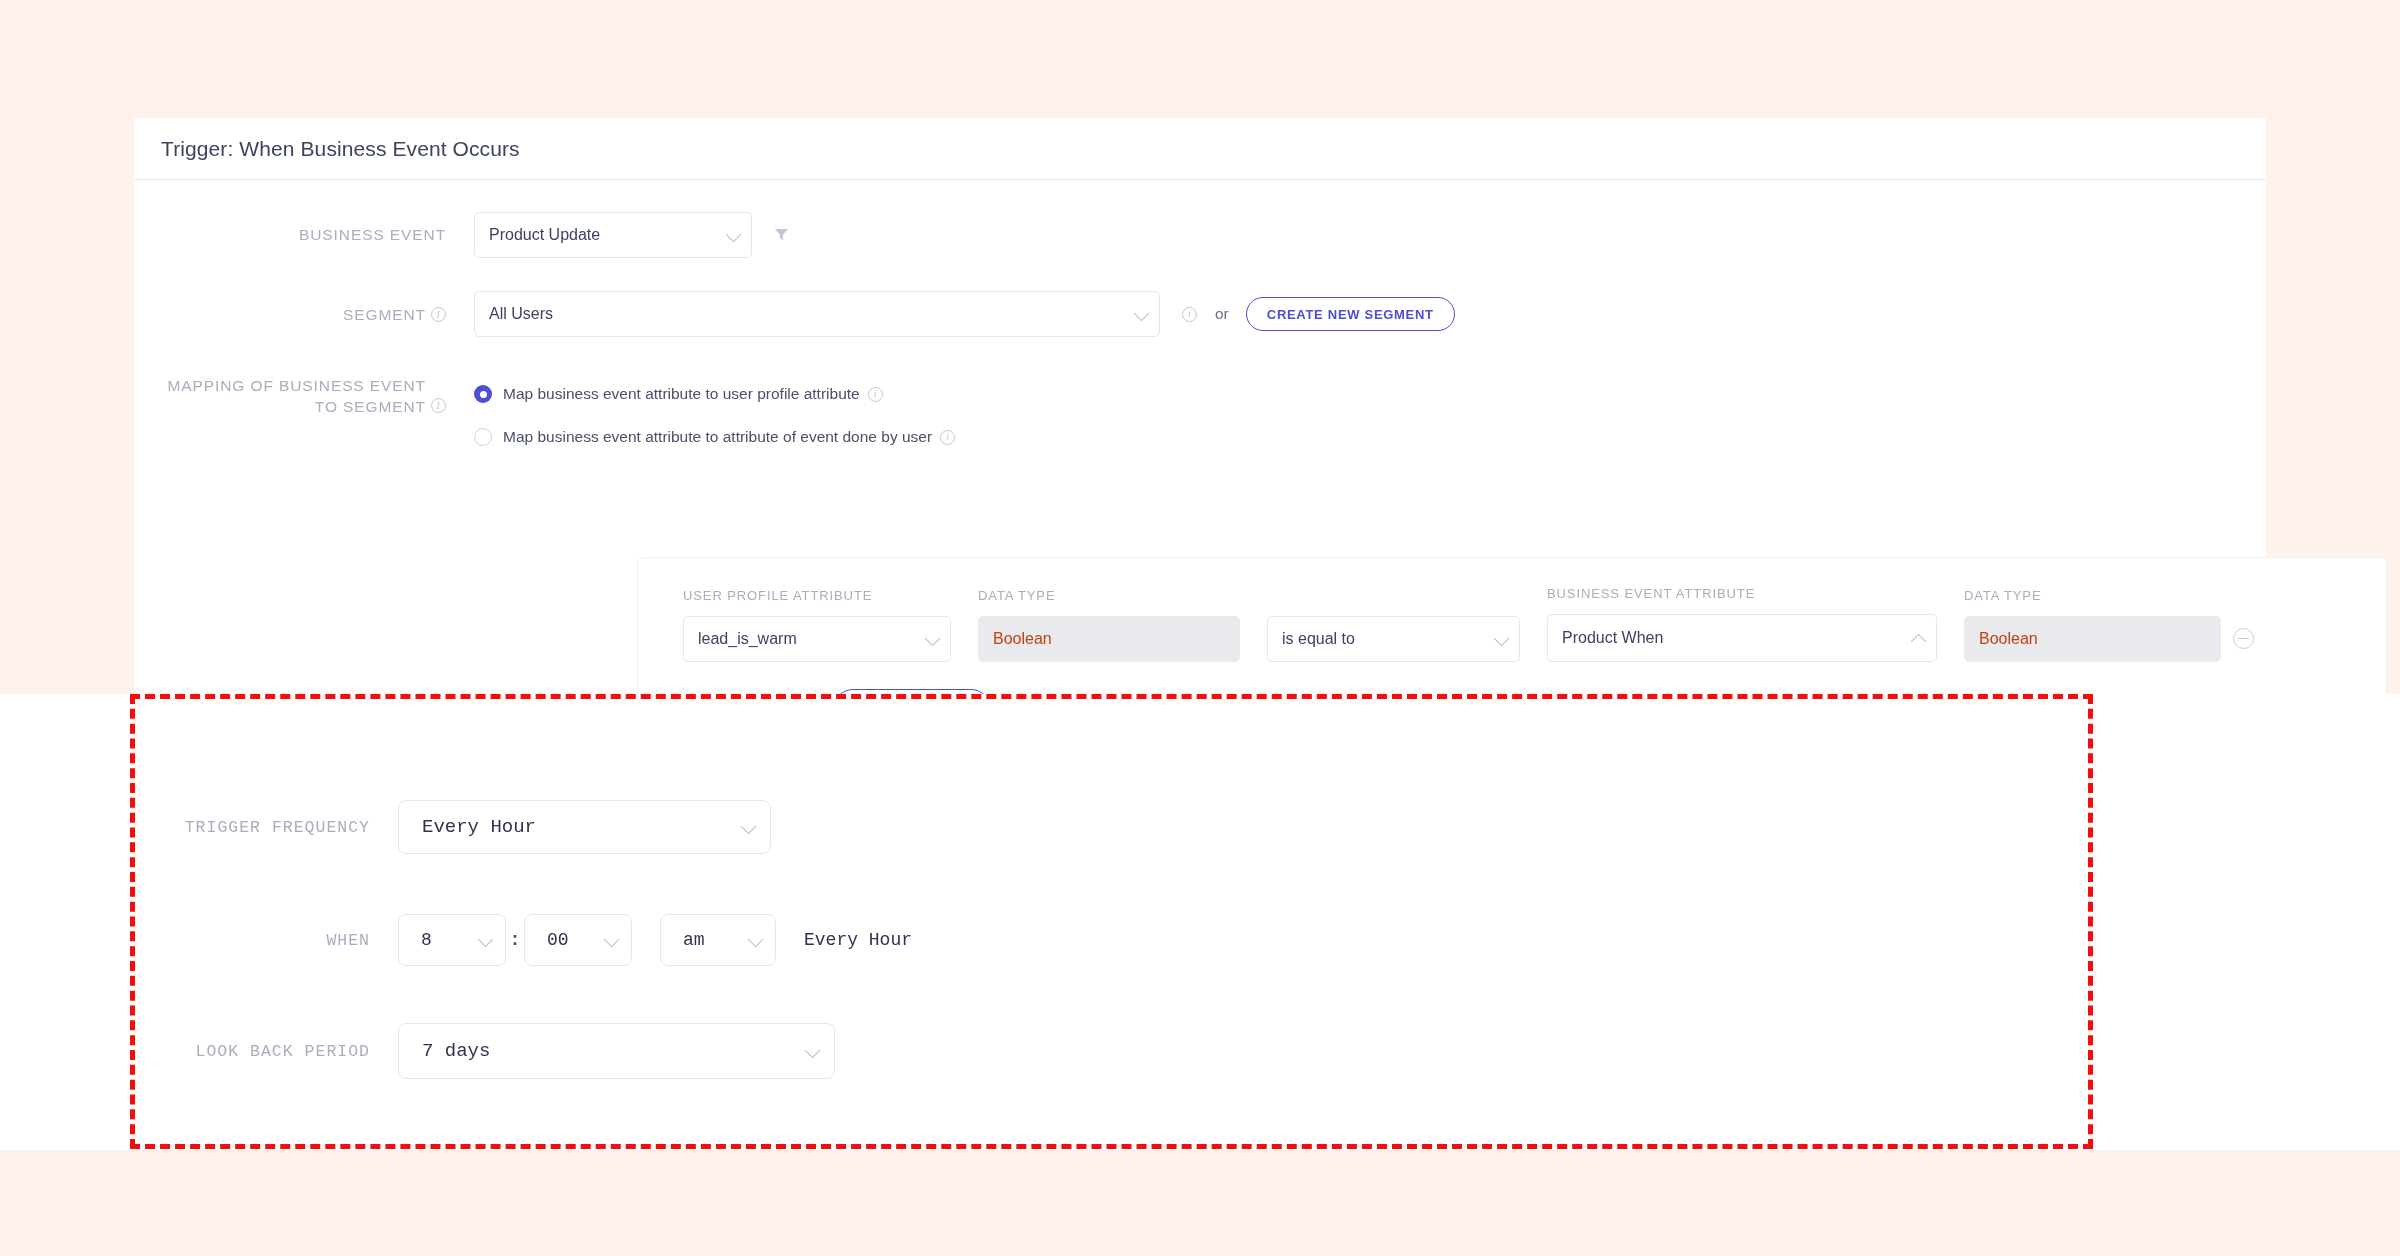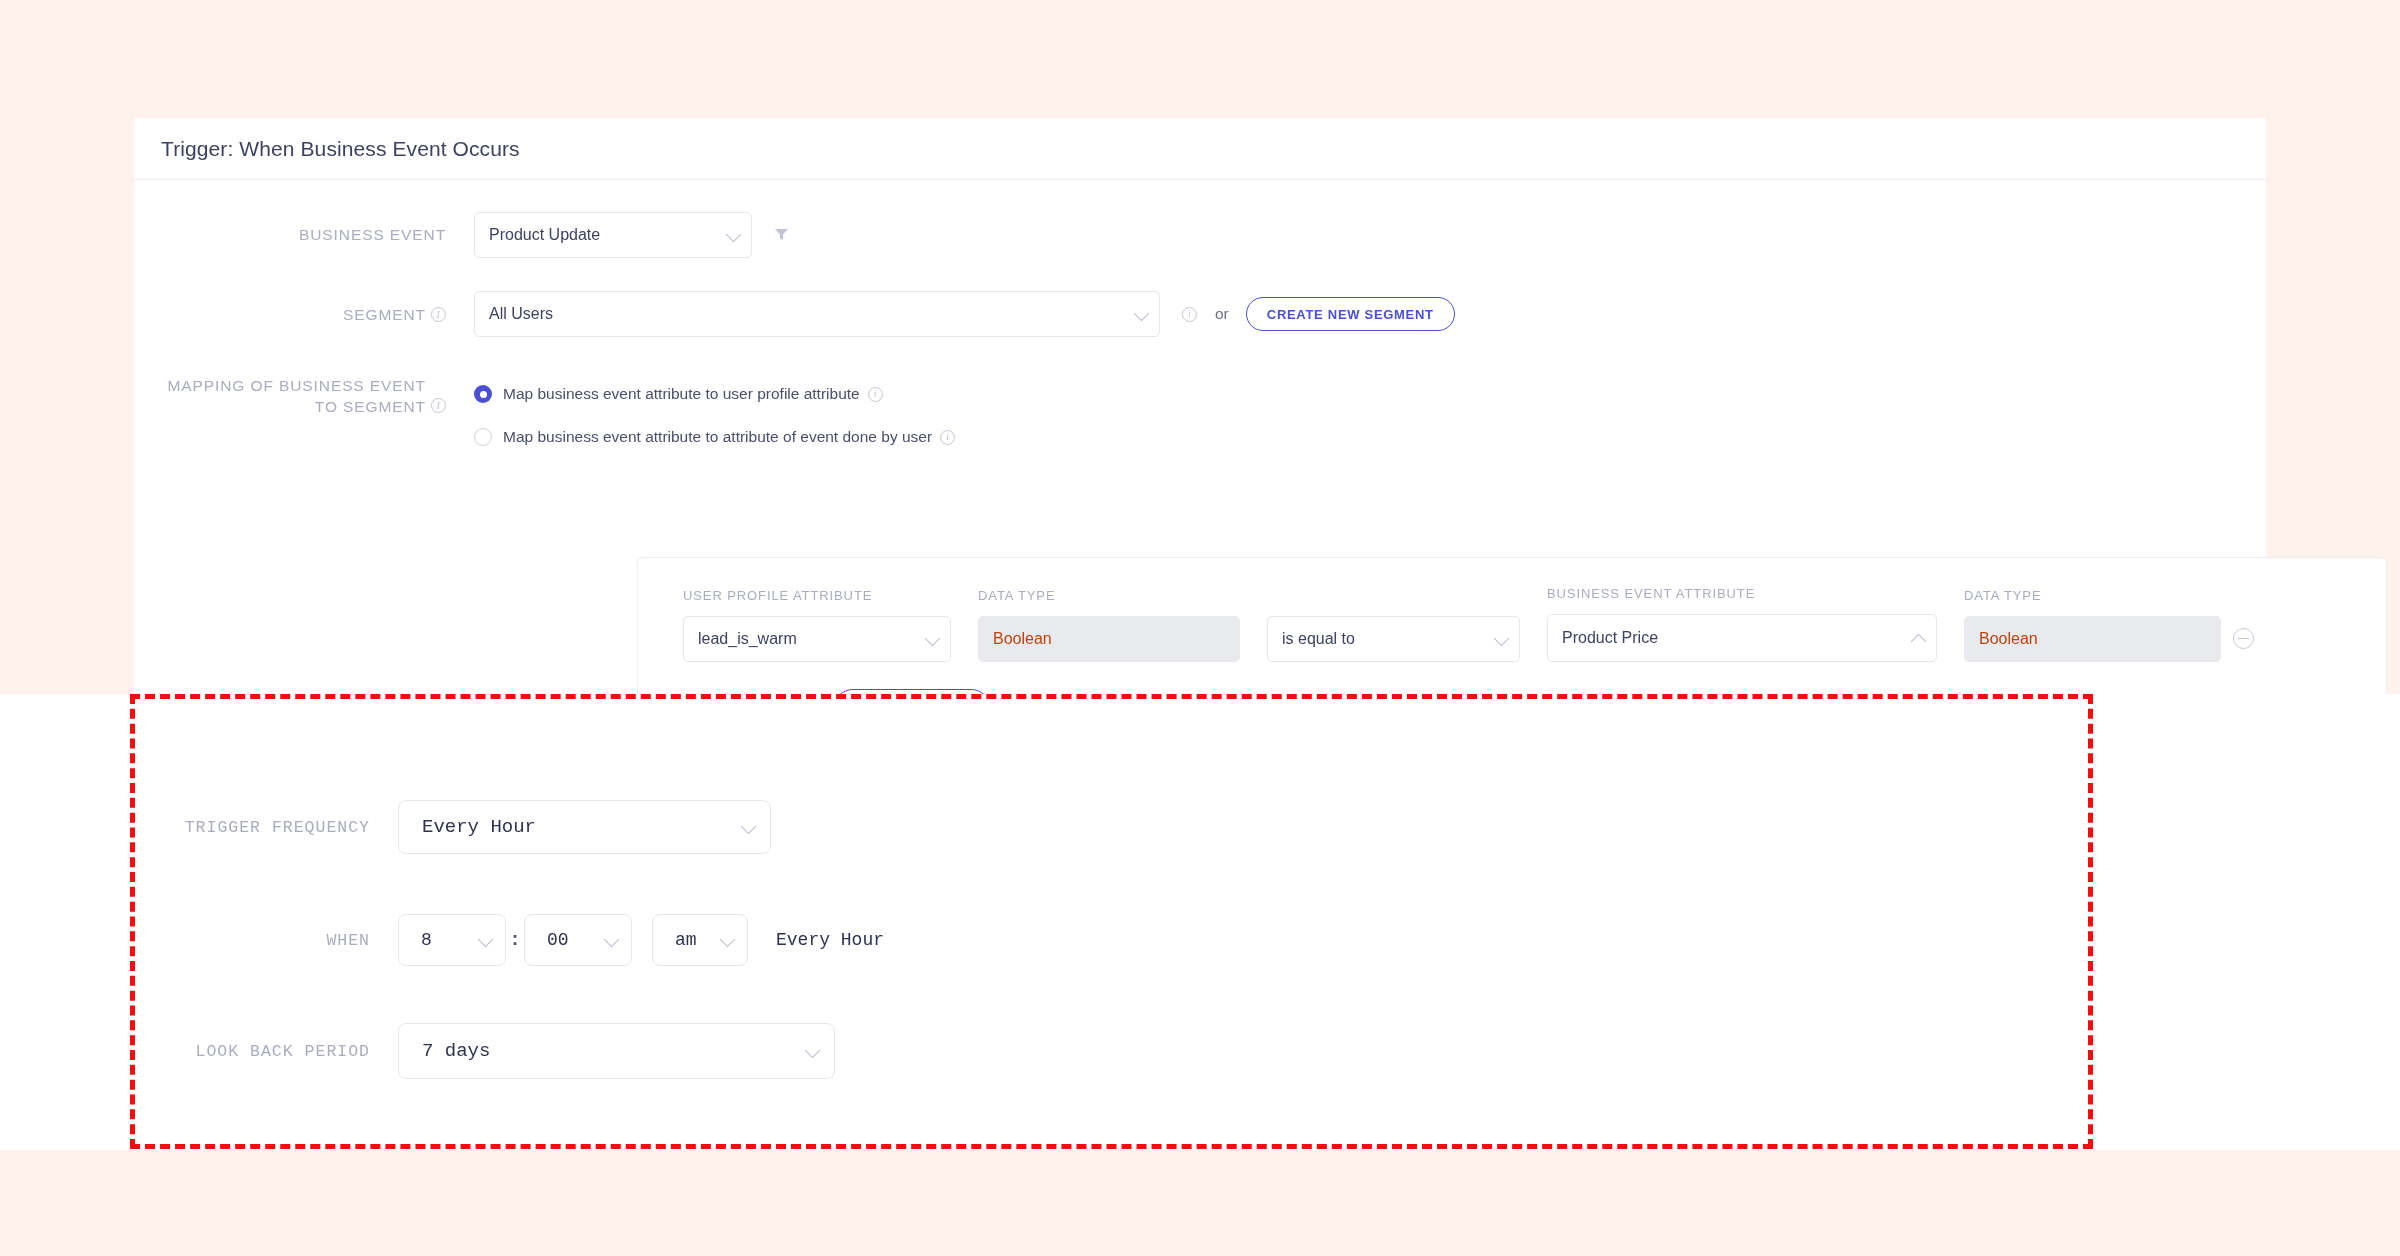--- a/index.html
+++ b/index.html
@@ -434,21 +434,21 @@
           <div class="col-head">&nbsp;</div>
           <div class="select" style="width:253px;">
             <span>is equal to</span>
             <span class="chev"></span>
           </div>
         </div>
 
         <div class="map-col">
           <div class="col-head">BUSINESS EVENT ATTRIBUTE</div>
           <div class="select" style="width:390px;height:48px;">
-            <span>Product Price</span>
+            <span>Product When</span>
             <span class="chev up"></span>
           </div>
         </div>
 
         <div class="map-col" style="margin-right:0;">
           <div class="col-head">DATA TYPE</div>
           <div class="select disabled" style="width:257px;">
             <span>Boolean</span>
           </div>
         </div>
@@ -485,21 +485,21 @@
     <div class="row-control" style="margin-left:28px;">
       <div class="small-select">
         <span>8</span>
         <span class="chev" style="right:14px;"></span>
       </div>
       <span class="colon">:</span>
       <div class="small-select">
         <span>00</span>
         <span class="chev" style="right:14px;"></span>
       </div>
-      <div class="small-select" style="margin-left:20px;width:96px;">
+      <div class="small-select" style="margin-left:28px;width:116px;">
         <span>am</span>
         <span class="chev" style="right:14px;"></span>
       </div>
       <span class="when-suffix">Every Hour</span>
     </div>
   </div>
 
   <div class="hl-row" style="margin-top:57px;">
     <div class="hl-label" style="width:240px;">LOOK BACK PERIOD</div>
     <div class="big-select" style="margin-left:28px;width:437px;height:56px;">

